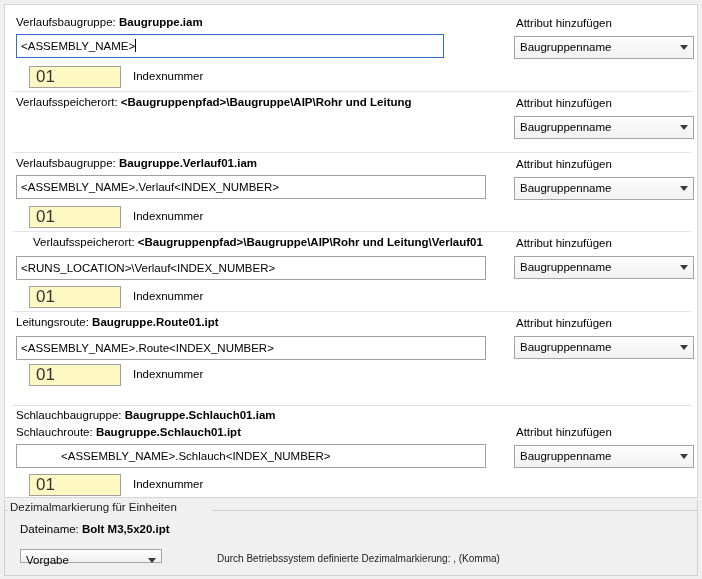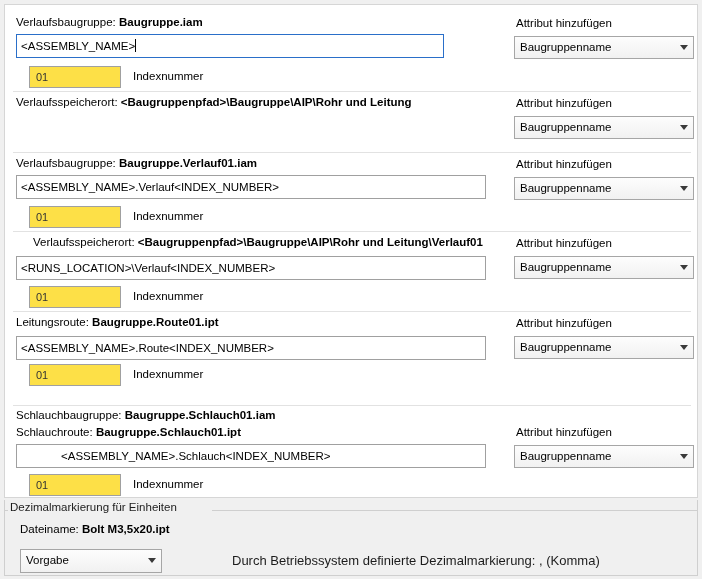--- a/index.html
+++ b/index.html
@@ -54,23 +54,23 @@
     height: 13px;
     background: #000;
     vertical-align: -2px;
     margin-left: 0px;
   }
 
   .smallbox {
     position: absolute;
     width: 92px;
     height: 22px;
-    background: #fde047;
+    background: #fef9c3;
     border: 1px solid #a0a0a0;
-    font-size: 11px;
+    font-size: 17px;
     padding: 0 6px;
     line-height: 20px;
     color: #333;
   }
 
   .sidelabel {
     position: absolute;
     font-size: 11.5px;
     white-space: nowrap;
   }
@@ -153,32 +153,32 @@
     font-size: 11.5px;
     white-space: nowrap;
   }
   .filename .bold { font-weight: bold; }
 
   .bottom-combo {
     position: absolute;
     left: 20px;
     top: 549px;
     width: 142px;
-    height: 24px;
+    height: 14px;
     background: linear-gradient(#fdfdfd, #f1f1f1);
     border: 1px solid #a6a6a6;
     font-size: 11.5px;
     line-height: 21px;
     padding-left: 5px;
   }
   .bottom-note {
     position: absolute;
-    left: 188px;
+    left: 173px;
     top: 553px;
-    font-size: 13px;
+    font-size: 10px;
     color: #1c1c1c;
     white-space: nowrap;
     padding-left: 44px;
   }
 </style>
 </head>
 <body>
 
 <div class="panel">
 

